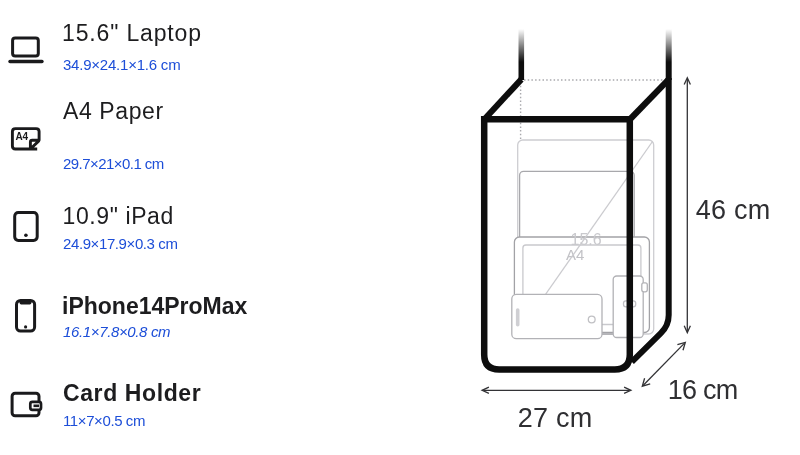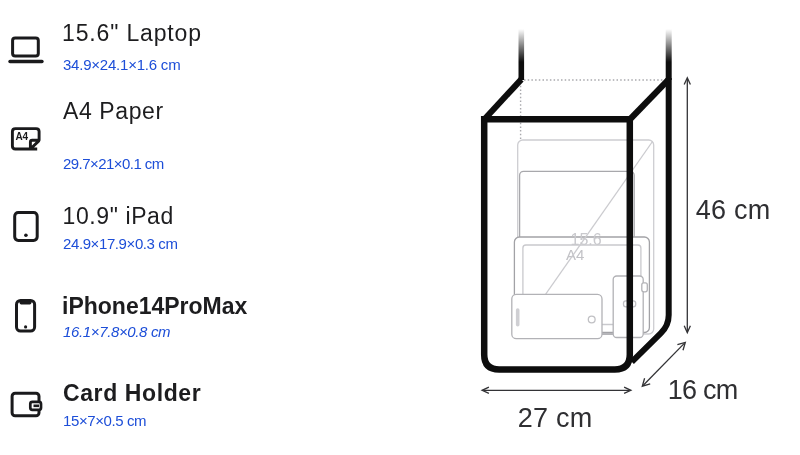--- a/index.html
+++ b/index.html
@@ -17,21 +17,21 @@
   <div class="row-title" style="left:63px;top:100px;letter-spacing:0.6px;">A4 Paper</div>
   <div class="row-sub" style="left:63px;top:145.2px;letter-spacing:-0.55px;margin-top:11px;">29.7×21×0.1 cm</div>
 
   <div class="row-title" style="left:62.5px;top:204.5px;letter-spacing:0.6px;">10.9" iPad</div>
   <div class="row-sub" style="left:63px;top:235.8px;letter-spacing:-0.4px;">24.9×17.9×0.3 cm</div>
 
   <div class="row-title" style="left:62px;top:294.9px;letter-spacing:0px;font-weight:bold;">iPhone14ProMax</div>
   <div class="row-sub" style="left:63px;top:324.2px;letter-spacing:-0.36px;font-style:italic;">16.1×7.8×0.8 cm</div>
 
   <div class="row-title" style="left:63px;top:382.4px;letter-spacing:0.6px;font-weight:bold;">Card Holder</div>
-  <div class="row-sub" style="left:63px;top:412.9px;letter-spacing:-0.4px;">15×7×0.5 cm</div>
+  <div class="row-sub" style="left:63px;top:412.9px;letter-spacing:-0.4px;">11×7×0.5 cm</div>
 
 <svg width="800" height="455" viewBox="0 0 800 455" fill="none">
   <defs>
     <linearGradient id="fadeL" x1="0" y1="29" x2="0" y2="62" gradientUnits="userSpaceOnUse">
       <stop offset="0" stop-color="#0d0d0d" stop-opacity="0"></stop>
       <stop offset="1" stop-color="#0d0d0d" stop-opacity="1"></stop>
     </linearGradient>
   </defs>
 
   <g stroke="#1a1a1c" stroke-width="3">

